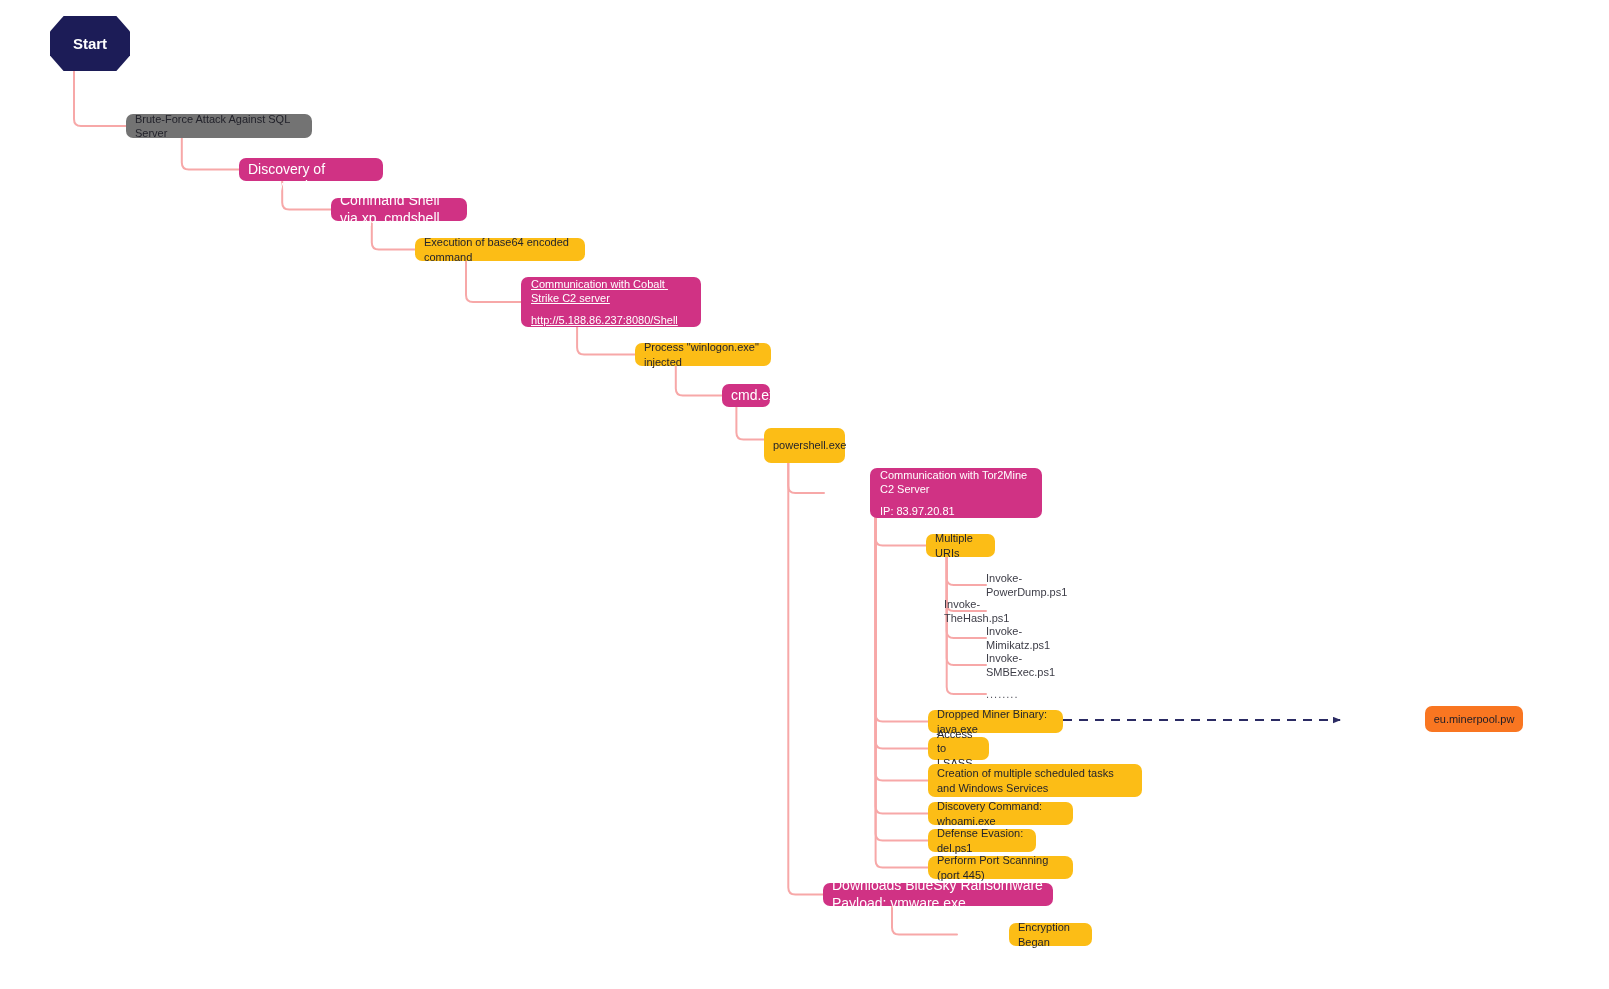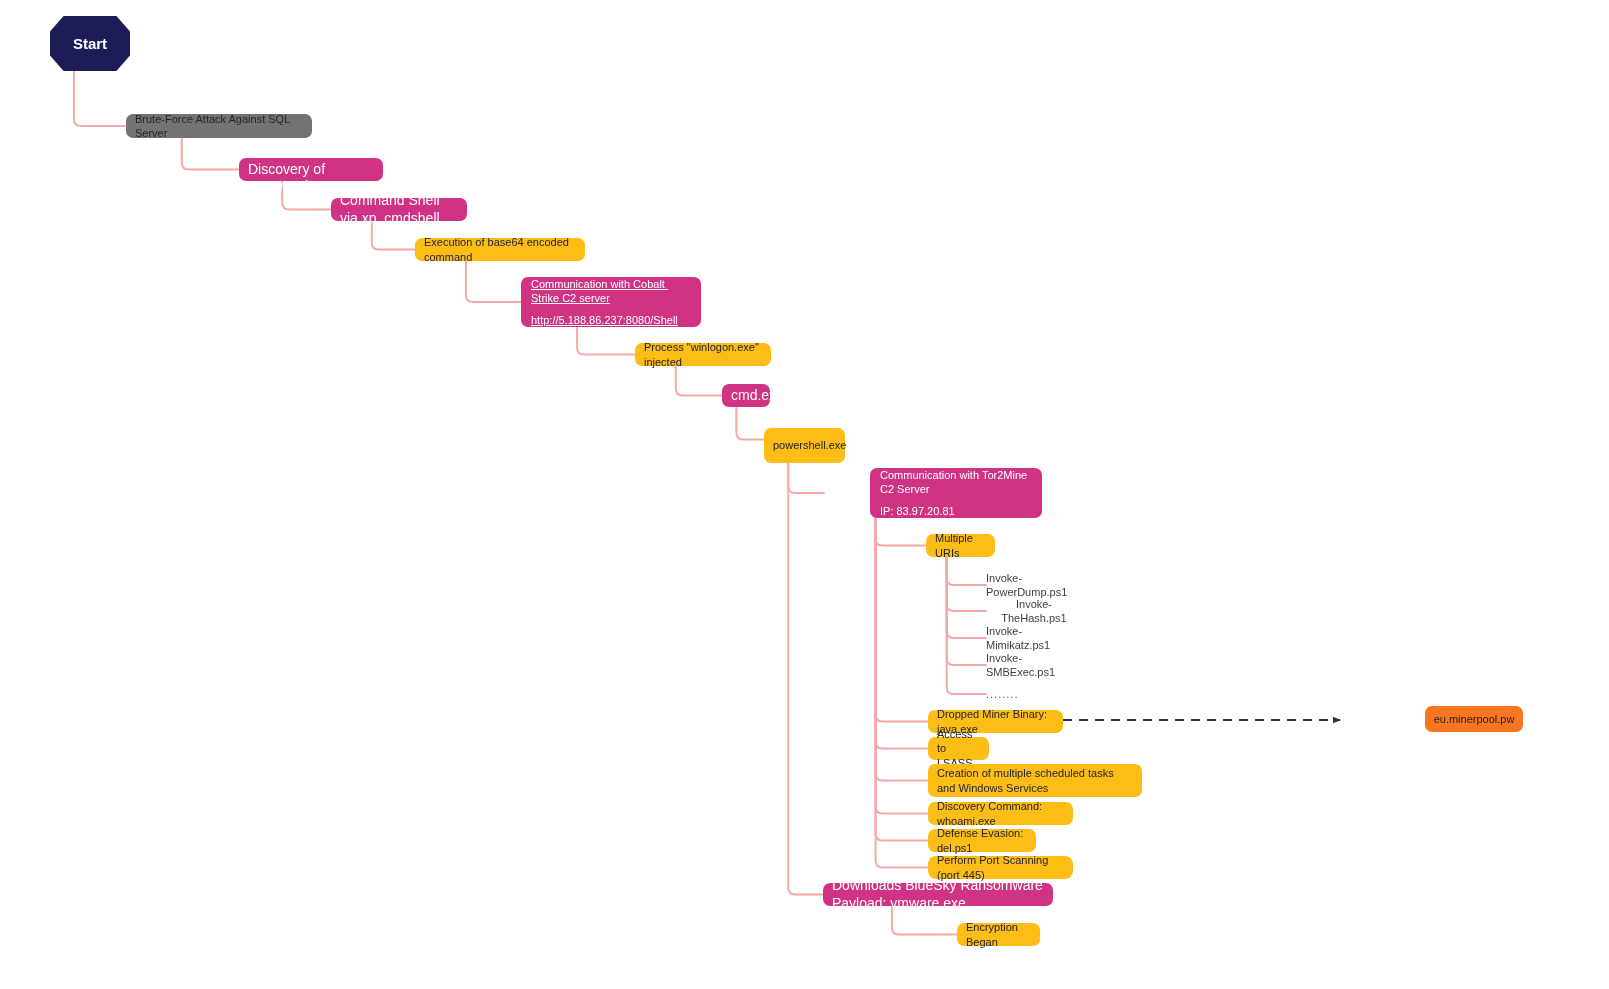--- a/index.html
+++ b/index.html
@@ -140,27 +140,27 @@
       <div class="node n-magenta" style="left: 239px; top: 158px; width: 144px; height: 23px;"><span>Successful Discovery of password</span></div>
       <div class="node n-magenta" style="left: 331px; top: 198px; width: 136px; height: 23px; align-items: center;"><span>Command Shell via xp_cmdshell</span></div>
       <div class="node n-amber" style="left: 415px; top: 238px; width: 170px; height: 23px;"><span>Execution of base64 encoded command</span></div>
       <div class="node n-magenta-lg" style="left: 521px; top: 277px; width: 180px; height: 50px; text-decoration: underline;"><span>Communication with Cobalt Strike C2 server</span><span class="nline2">http://5.188.86.237:8080/Shell</span></div>
       <div class="node n-amber" style="left: 635px; top: 343px; width: 136px; height: 23px;"><span>Process "winlogon.exe" injected</span></div>
       <div class="node n-magenta" style="left: 722px; top: 384px; width: 48px; height: 23px;"><span>cmd.exe</span></div>
       <div class="node n-amber" style="left: 764px; top: 428px; width: 81px; height: 35px;"><span>powershell.exe</span></div>
       <div class="node n-magenta-lg" style="left: 824px; top: 468px; width: 172px; height: 50px; margin-left: 46px;"><span>Communication with Tor2Mine C2 Server</span><span class="nline2">IP: 83.97.20.81</span></div>
       <div class="node n-amber" style="left: 926px; top: 534px; width: 69px; height: 23px;"><span>Multiple URIs</span></div>
       <div class="node n-plain" style="left: 986px; top: 578px; width: 110px; height: 14px;"><span>Invoke-PowerDump.ps1</span></div>
-      <div class="node n-plain" style="left: 984px; top: 604px; width: 100px; height: 14px; text-align: center;"><span>Invoke-TheHash.ps1</span></div>
+      <div class="node n-plain" style="left: 944px; top: 604px; width: 100px; height: 14px;"><span>Invoke-TheHash.ps1</span></div>
       <div class="node n-plain" style="left: 986px; top: 631px; width: 100px; height: 14px;"><span>Invoke-Mimikatz.ps1</span></div>
       <div class="node n-plain" style="left: 986px; top: 658px; width: 100px; height: 14px;"><span>Invoke-SMBExec.ps1</span></div>
       <div class="node n-ellipsis" style="left: 986px; top: 687px; width: 44px; height: 14px;"><span>........</span></div>
       <div class="node n-amber" style="left: 928px; top: 710px; width: 135px; height: 23px;"><span>Dropped Miner Binary: java.exe</span></div>
       <div class="node n-amber" style="left: 928px; top: 737px; width: 61px; height: 23px;"><span>Access to LSASS</span></div>
       <div class="node n-amber" style="left: 928px; top: 764px; width: 214px; height: 33px;"><span>Creation of multiple scheduled tasks and Windows Services</span></div>
       <div class="node n-amber" style="left: 928px; top: 802px; width: 145px; height: 23px;"><span>Discovery Command: whoami.exe</span></div>
       <div class="node n-amber" style="left: 928px; top: 829px; width: 108px; height: 23px;"><span>Defense Evasion: del.ps1</span></div>
       <div class="node n-amber" style="left: 928px; top: 856px; width: 145px; height: 23px; border-radius: 8px;"><span>Perform Port Scanning (port 445)</span></div>
       <div class="node n-magenta" style="left: 823px; top: 883px; width: 230px; height: 23px;"><span>Downloads BlueSky Ransomware Payload: vmware.exe</span></div>
-      <div class="node n-amber" style="left: 957px; top: 923px; width: 83px; height: 23px;"><span>Encryption Began</span></div>
+      <div class="node n-amber" style="left: 1009px; top: 923px; width: 83px; height: 23px;"><span>Encryption Began</span></div>
       <div class="node n-orange" style="left: 1425px; top: 706px; width: 98px; height: 26px;"><span>eu.minerpool.pw</span></div>
     </div>
 </div>
 
 </body></html>

